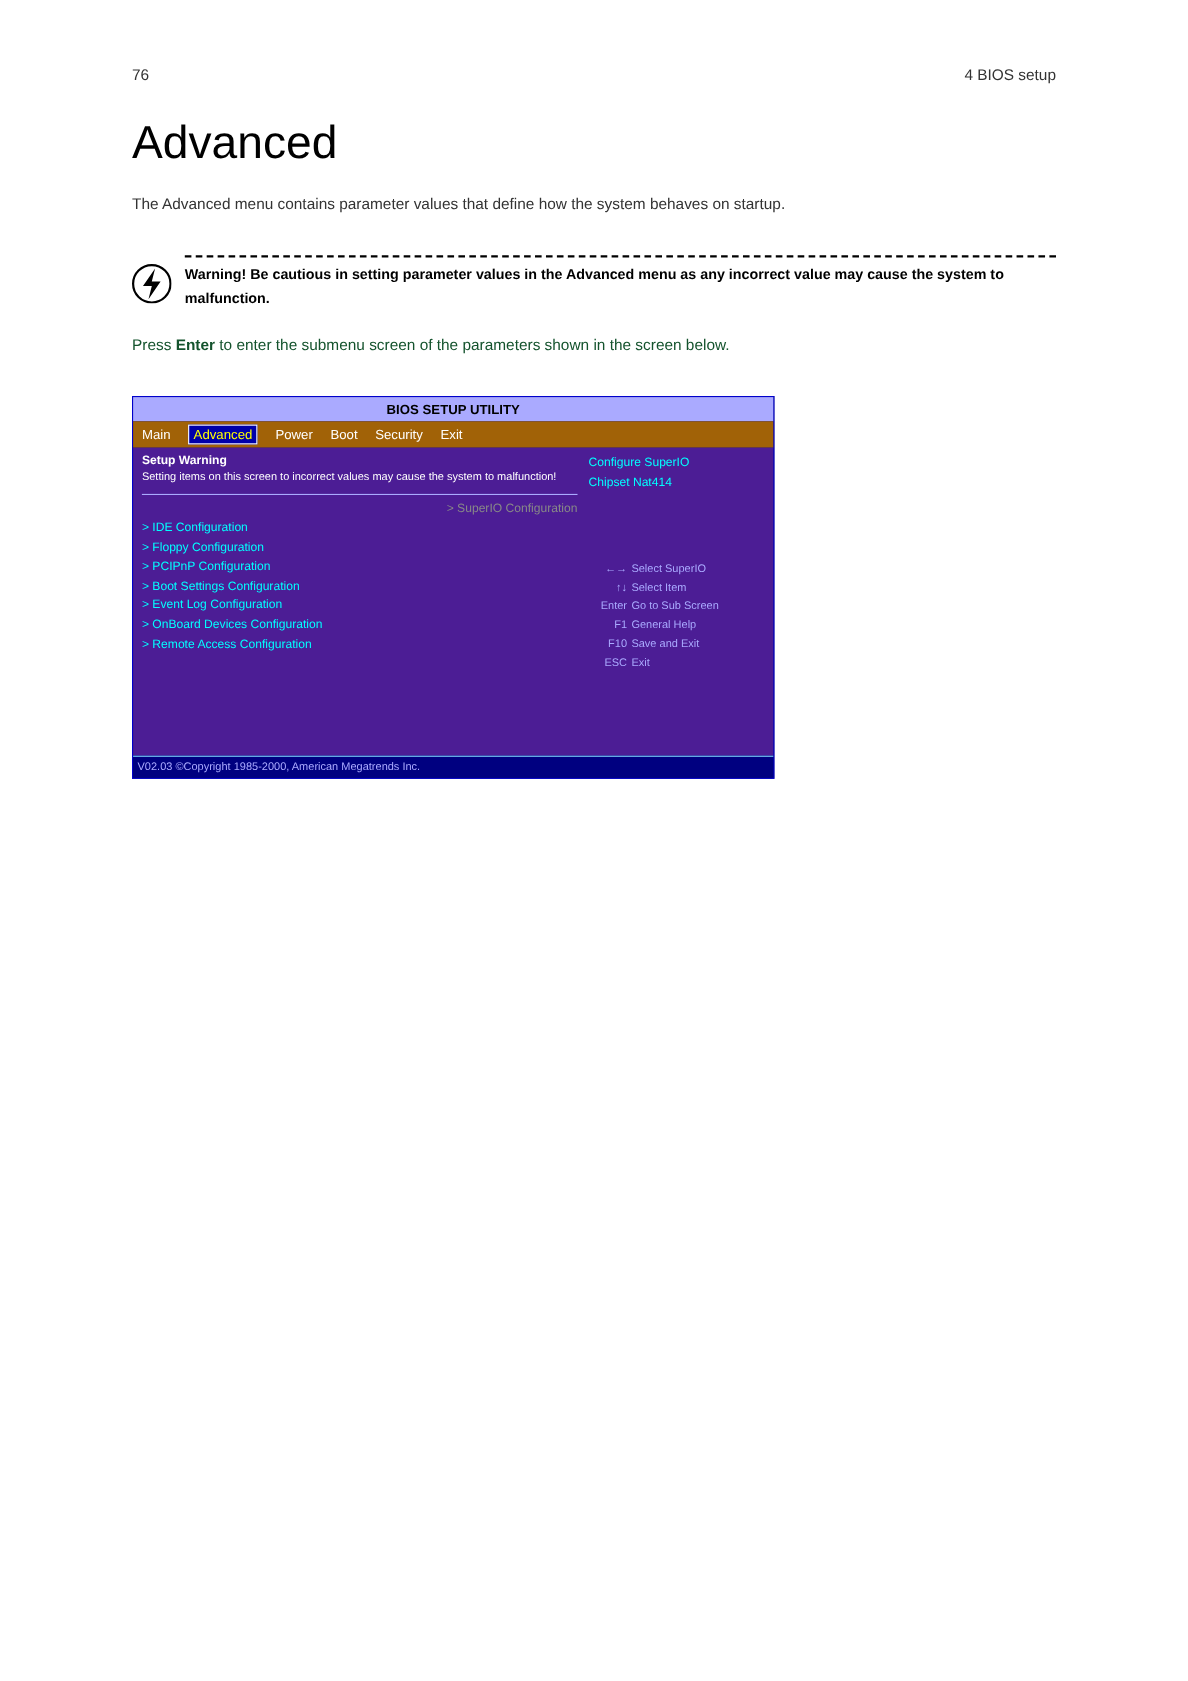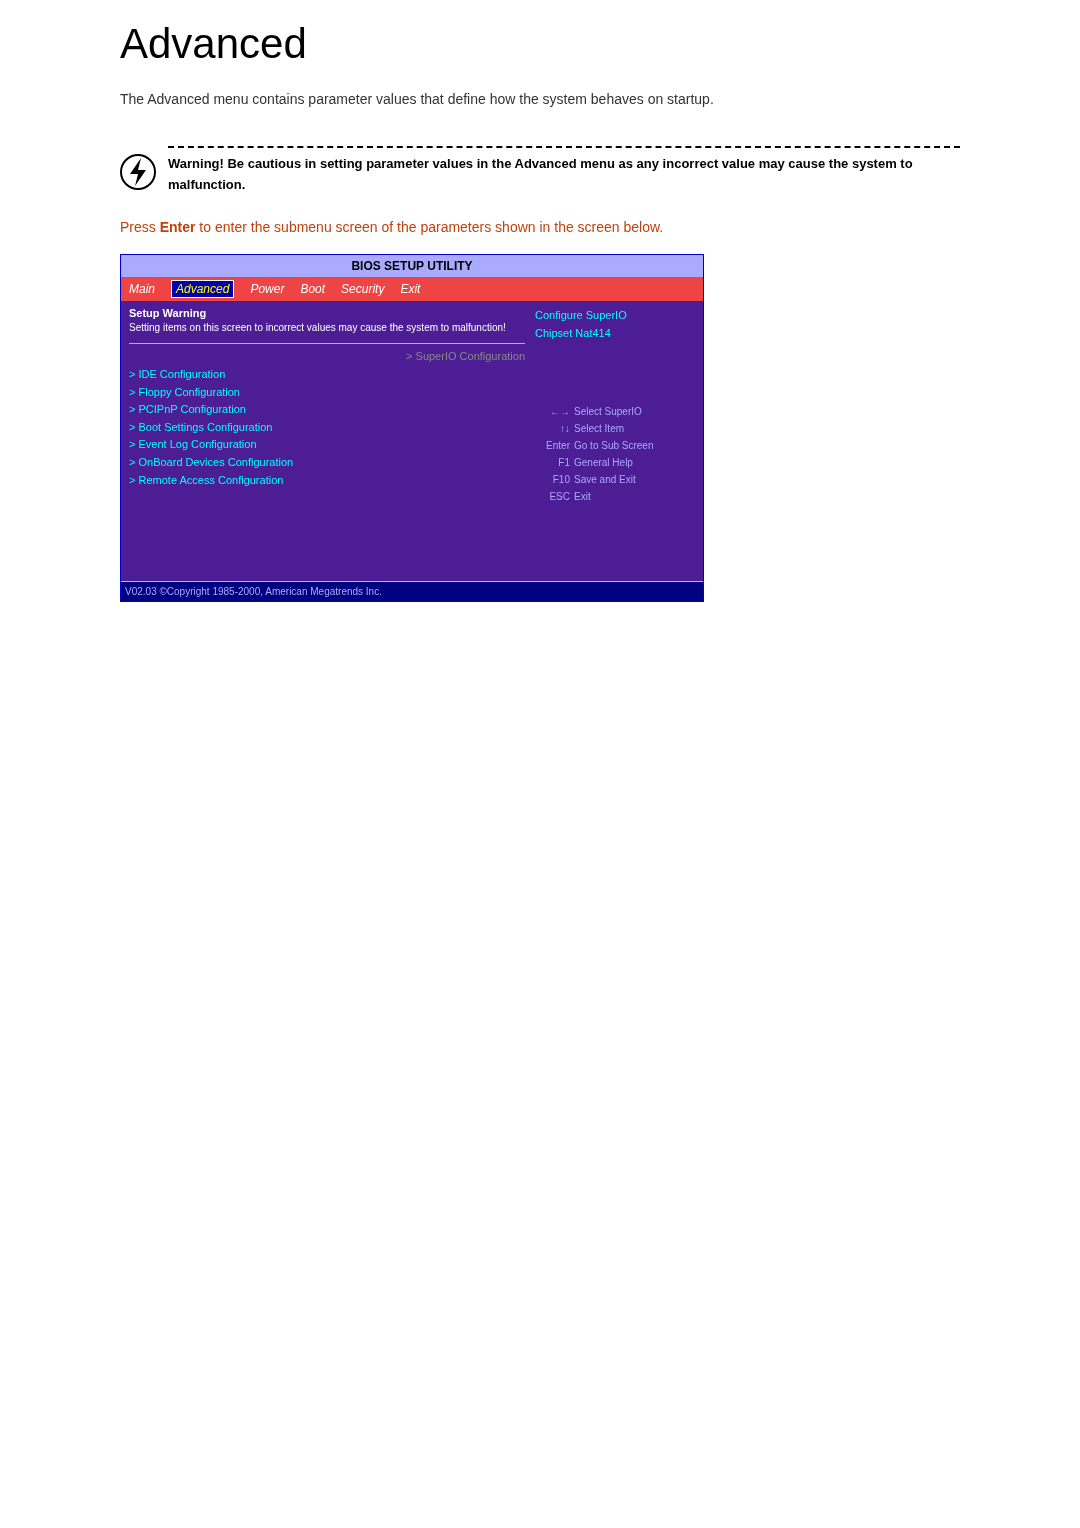--- a/index.html
+++ b/index.html
@@ -84,23 +84,23 @@
       color: #000;
       line-height: 1.6;
     }
 
     .warning-text strong {
       font-weight: bold;
     }
 
     .press-enter-text {
       font-size: 14px;
-      color: #c2410c;
-      line-height: 1.6;
-      margin-bottom: 16px;
+      color: #14532d;
+      line-height: 1.6;
+      margin-bottom: 36px;
     }
 
     .press-enter-text strong {
       font-weight: bold;
     }
 
     
     .bios-screen {
       width: 584px;
       border: 1px solid #0000cc;
@@ -111,26 +111,25 @@
     .bios-title-bar {
       background: #aaaaff;
       text-align: center;
       padding: 4px 0;
       font-size: 12px;
       font-weight: bold;
       color: #000;
     }
 
     .bios-menu-bar {
-      background: #ef4444;
+      background: #a16207;
       padding: 3px 8px;
       display: flex;
       gap: 16px;
       align-items: center;
-      font-style: italic;
     }
 
     .bios-menu-item {
       font-size: 12px;
       color: #ffffff;
       cursor: pointer;
     }
 
     .bios-menu-item.active {
       background: #0000aa;
@@ -230,20 +229,24 @@
     .bios-separator {
       height: 1px;
       background: #aaaaff;
       margin: 4px 0;
     }
   </style>
 </head>
 <body>
 
 <div class="page-container">
+  <div class="page-header">
+    <span class="page-number">76</span>
+    <span class="chapter-title">4 BIOS setup</span>
+  </div>
 
   <div class="content-area">
 
     <h1 class="main-heading">Advanced</h1>
 
     <p class="intro-text">The Advanced menu contains parameter values that define how the system behaves on startup.</p>
 
     <div class="warning-box">
       <svg class="warning-icon" viewBox="0 0 36 36" xmlns="http://www.w3.org/2000/svg">
         <circle cx="18" cy="18" r="17" fill="none" stroke="#000" stroke-width="2"></circle>

